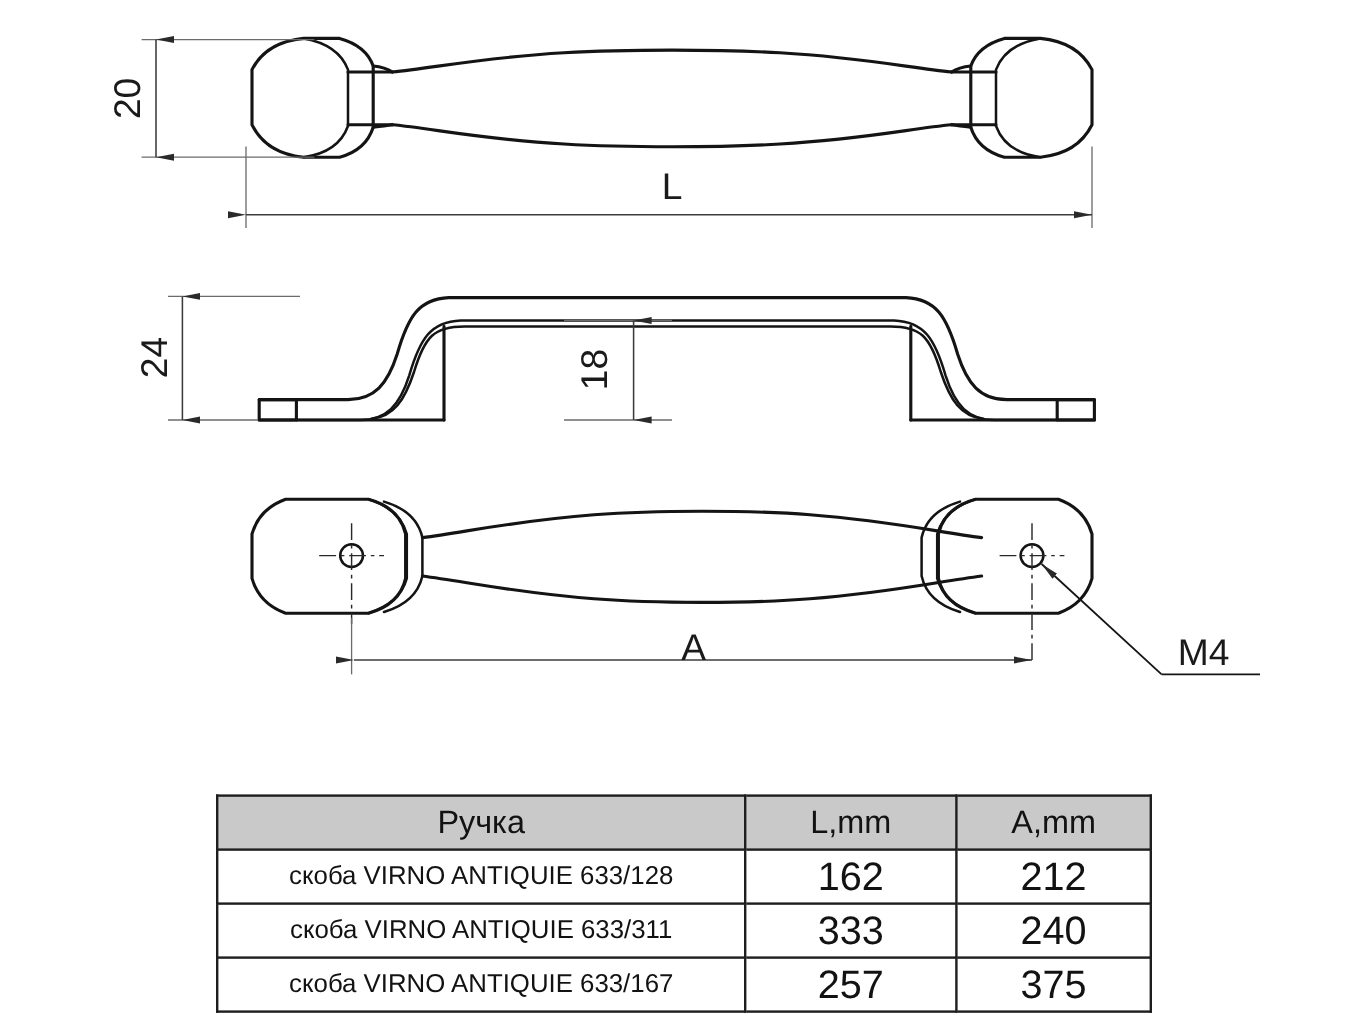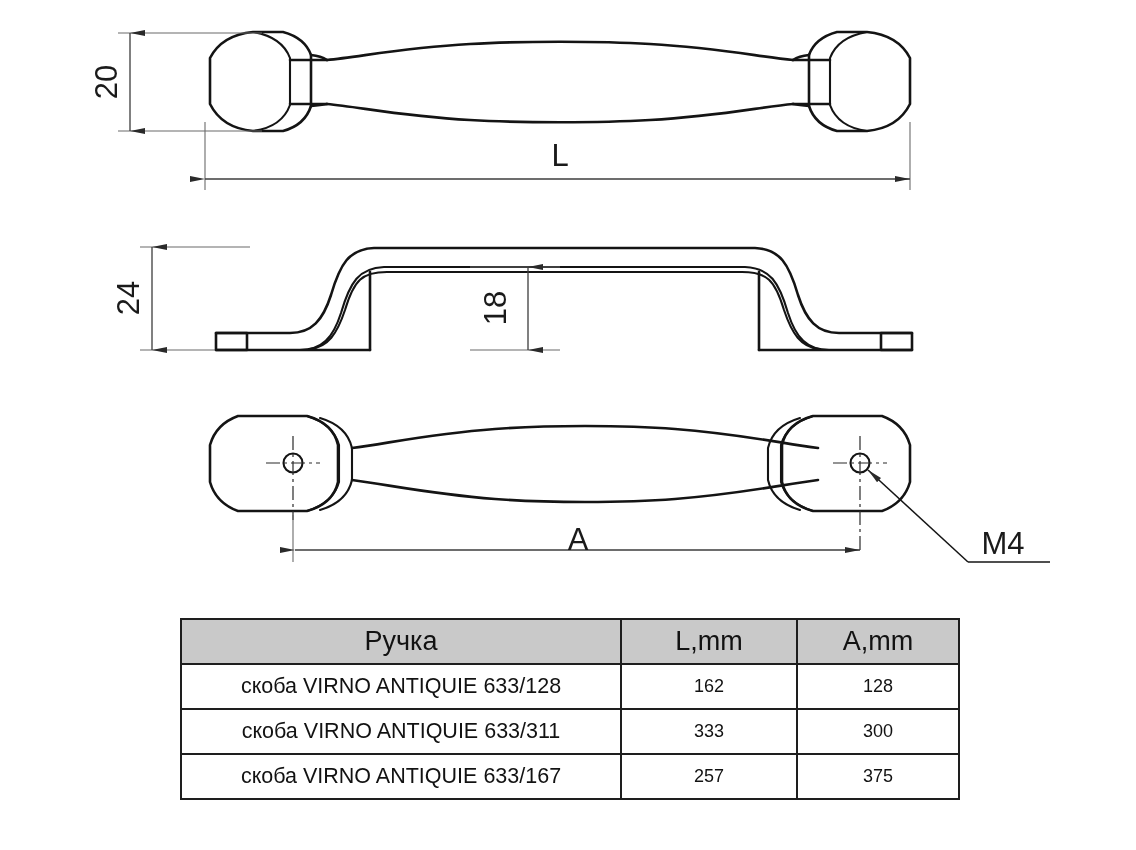--- a/index.html
+++ b/index.html
@@ -29,21 +29,21 @@
     font-family: "Liberation Sans", sans-serif;
     font-size: 31px;
     fill: #1a1a1a;
     letter-spacing: 0px;
   }
   .dimtext-rot { font-size: 31px; }
 
   
   #spec-table-wrap {
     position: absolute;
-    left: 180px; top: 618px;
+    left: 180px; top: 662px;
     width: 778px; height: 180px;
   }
   table.spec {
     border-collapse: collapse;
     width: 778px; height: 180px;
     table-layout: fixed;
     background: #fff;
   }
   table.spec th, table.spec td {
     border: 2.2px solid #1e1e1e;
@@ -54,21 +54,21 @@
     padding: 0 4px;
   }
   table.spec thead th {
     background: #c9c9c9;
     font-weight: normal;
     font-size: 27px;
     height: 45px;
   }
   table.spec tbody td { height: 45px; }
   td.name-cell { font-size: 21.5px; border-radius: 18px; }
-  td.num-cell { font-size: 18px; }
+  td.num-cell { font-size: 33px; }
 
   col.c-name { width: 440px; }
   col.c-l { width: 176px; }
   col.c-a { width: 162px; }
 </style>
 </head>
 <body>
 
 <div id="drawing-root">
 <svg id="tech-drawing" viewBox="0 0 1136 850" xmlns="http://www.w3.org/2000/svg">
@@ -231,26 +231,26 @@
       <tr>
         <th>Ручка</th>
         <th>L,mm</th>
         <th>A,mm</th>
       </tr>
     </thead>
     <tbody>
       <tr>
         <td class="name-cell">скоба VIRNO ANTIQUIE 633/128</td>
         <td class="num-cell">162</td>
-        <td class="num-cell">128</td>
+        <td class="num-cell">212</td>
       </tr>
       <tr>
         <td class="name-cell">скоба VIRNO ANTIQUIE 633/311</td>
         <td class="num-cell">333</td>
-        <td class="num-cell">300</td>
+        <td class="num-cell">240</td>
       </tr>
       <tr>
         <td class="name-cell">скоба VIRNO ANTIQUIE 633/167</td>
         <td class="num-cell">257</td>
         <td class="num-cell">375</td>
       </tr>
     </tbody>
   </table>
 </div>
 

